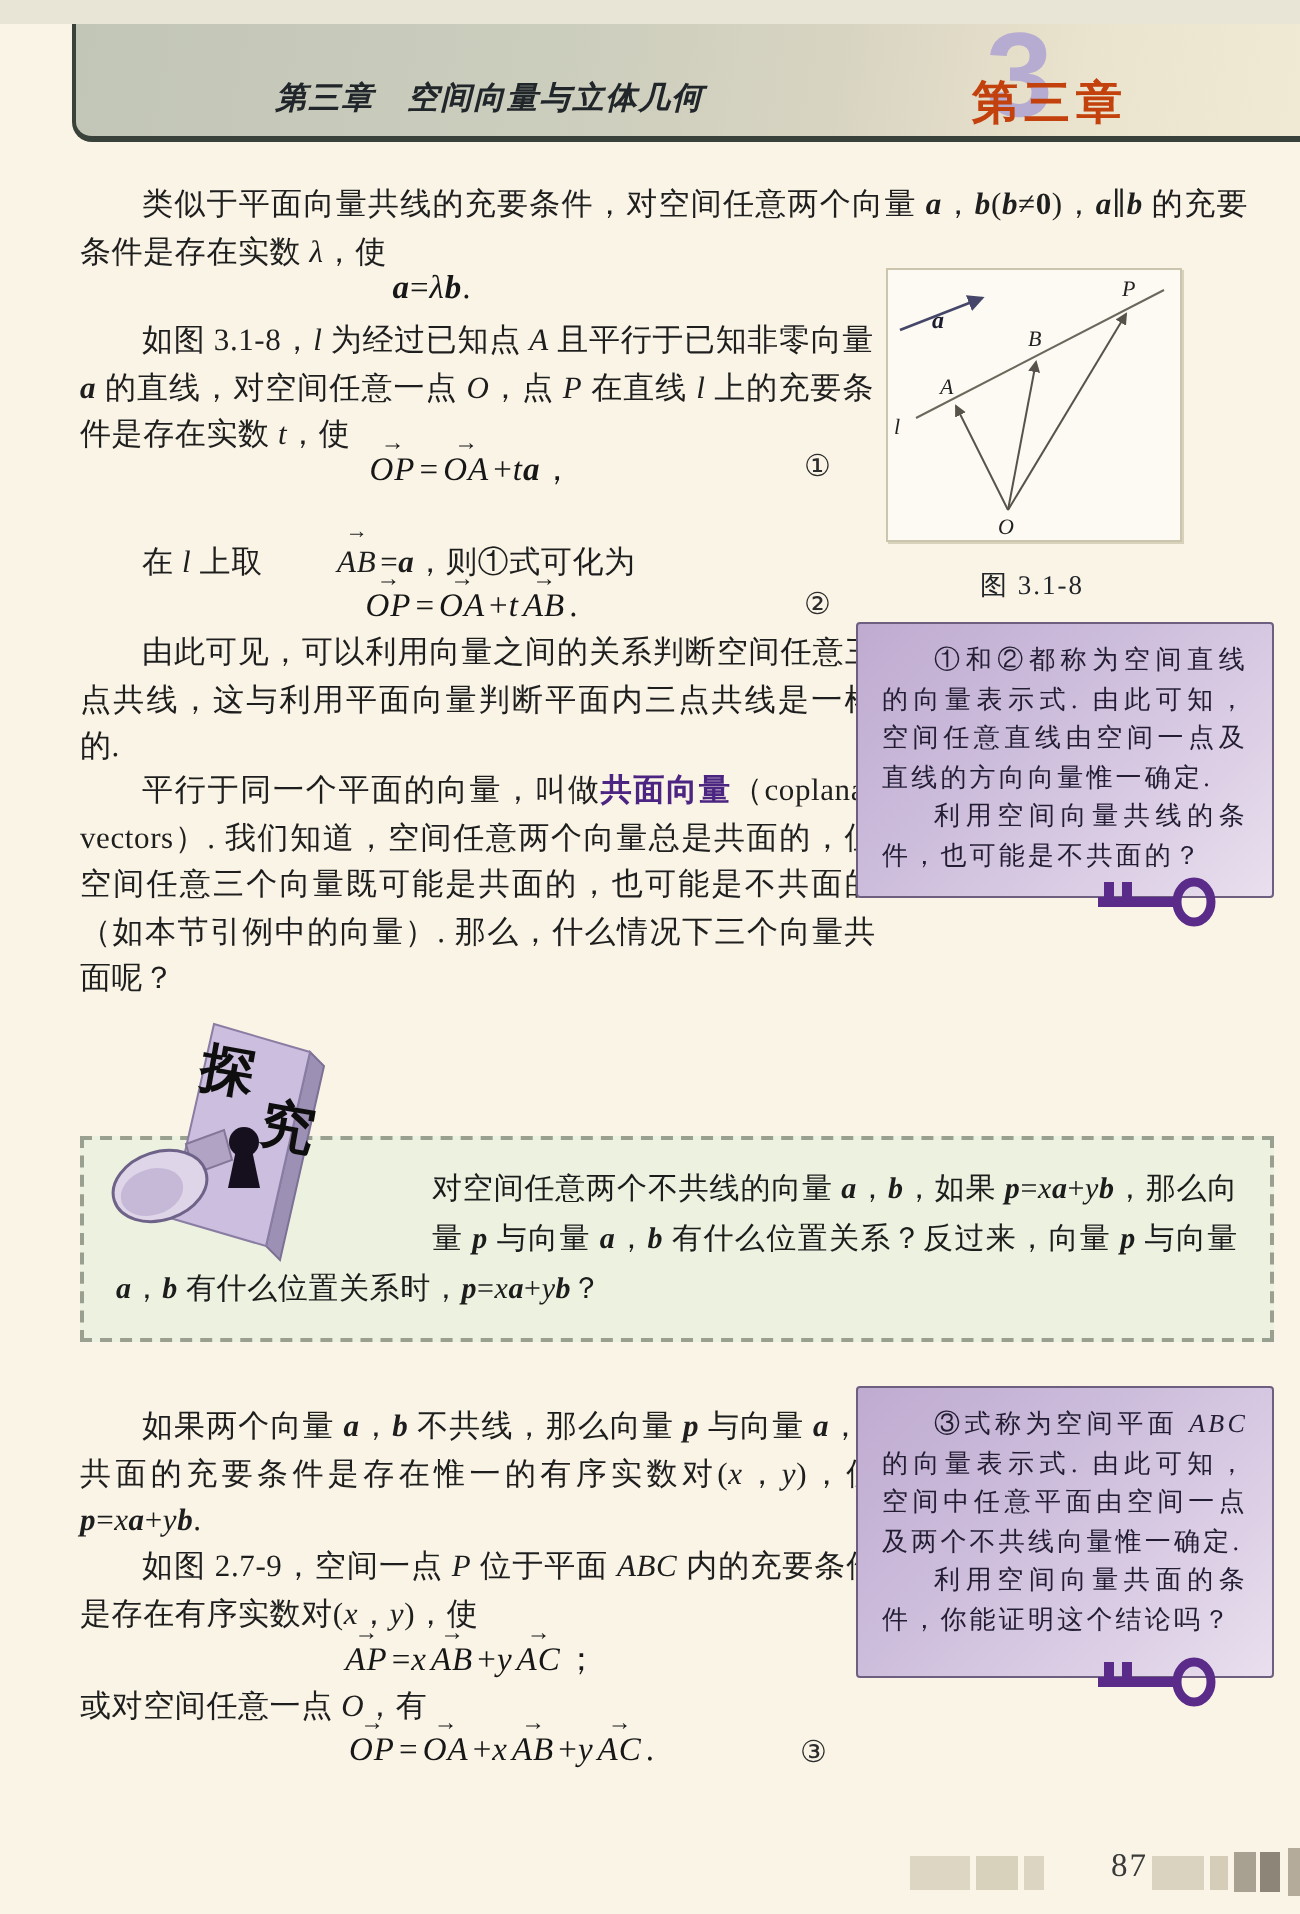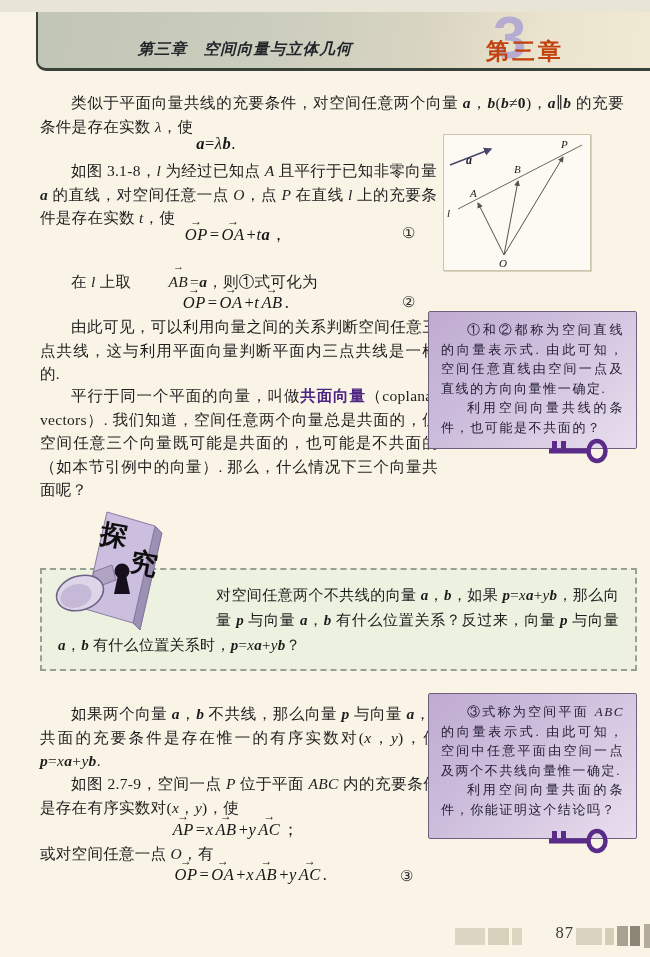--- a/index.html
+++ b/index.html
@@ -148,20 +148,21 @@
       <line x1="60" y1="120" x2="74" y2="46" stroke="#57534a" stroke-width="1" marker-end="url(#ah)"></line>
       <line x1="60" y1="120" x2="119" y2="22" stroke="#57534a" stroke-width="1" marker-end="url(#ah)"></line>
       <text x="22" y="29" font-size="12" font-style="italic" font-weight="bold" fill="#1d1d30">a</text>
       <text x="3" y="82" font-size="11" font-style="italic" fill="#222">l</text>
       <text x="26" y="62" font-size="11" font-style="italic" fill="#222">A</text>
       <text x="70" y="38" font-size="11" font-style="italic" fill="#222">B</text>
       <text x="117" y="13" font-size="11" font-style="italic" fill="#222">P</text>
       <text x="55" y="132" font-size="11" font-style="italic" fill="#222">O</text>
     </svg>
   </div>
+  <div class="figure-caption">图 3.1-8</div>
 
   <div class="side-note side-note-1">
     <p class="note-para"><span class="seg-t">①和②都称为空间直线的向量表示式. 由此可知，空间任意直线由空间一点及直线的方向向量惟一确定.</span></p>
     <p class="note-para"><span class="seg-t">利用空间向量共线的条件，也可能是不共面的？</span></p>
   </div>
   <svg class="key-icon key-icon-1" viewBox="0 0 62 32">
     <ellipse cx="49" cy="17" rx="8.5" ry="10" fill="none" stroke="#5b2b8a" stroke-width="4.5"></ellipse>
     <rect x="1" y="14.5" width="40" height="5" fill="#5b2b8a"></rect>
     <rect x="4" y="7" width="5" height="9" fill="#5b2b8a"></rect>
     <rect x="13" y="7" width="5" height="9" fill="#5b2b8a"></rect>

